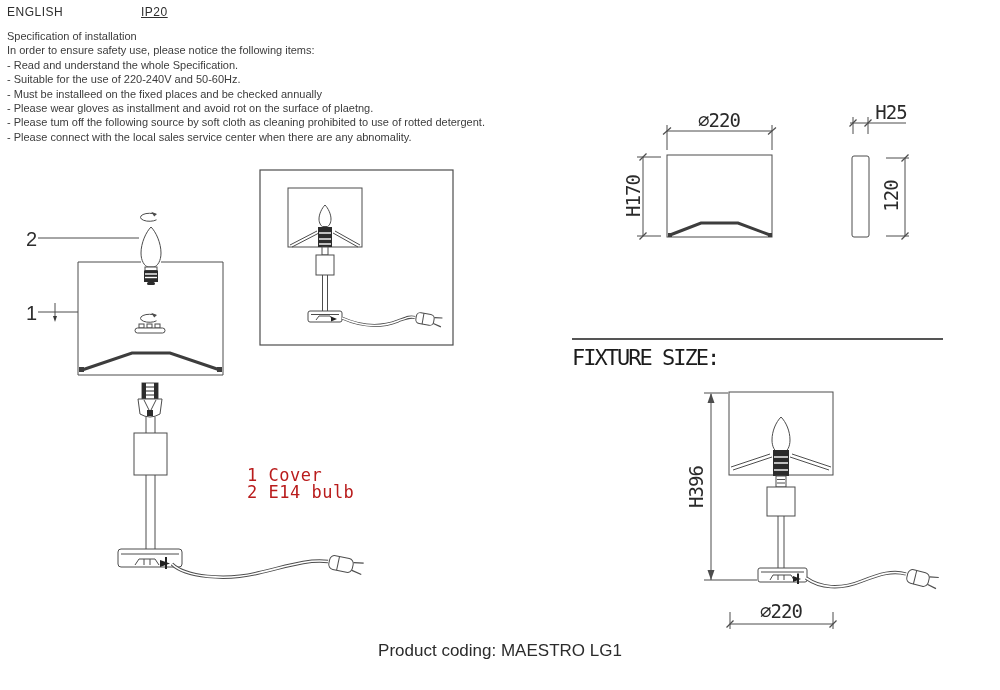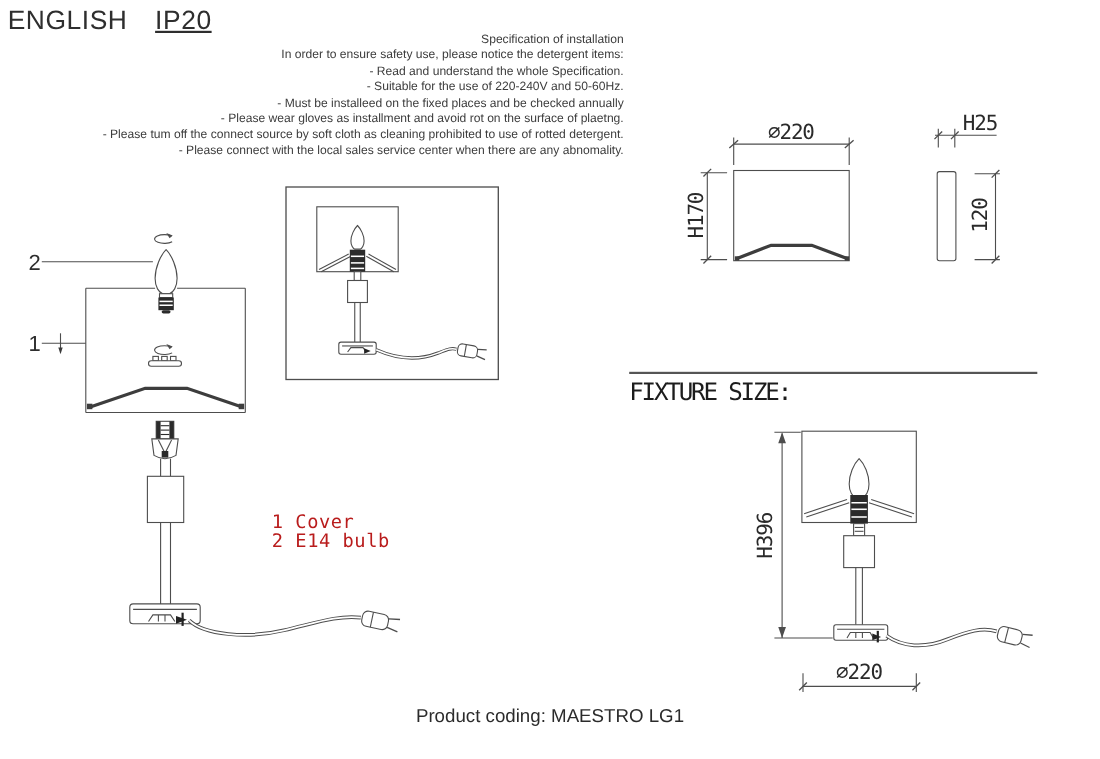--- a/index.html
+++ b/index.html
@@ -1,22 +1,22 @@
 <!DOCTYPE html>
 <html><head>
 <meta charset="utf-8">
 <style>
   html,body{margin:0;padding:0;background:#e8e8e8;}
   .page{
     position:relative;width:1000px;height:690px;background:#ffffff;
     font-family:"Liberation Sans",sans-serif;color:#3a3a3a;overflow:hidden;
   }
   .abs{position:absolute;}
-  .h1{font-size:24px;color:#2e2e2e;letter-spacing:0.5px;}
-  .spec{font-size:11px;line-height:14.4px;color:#3c3c3c;text-align:right;}
+  .h1{font-size:12px;color:#2e2e2e;letter-spacing:0.5px;}
+  .spec{font-size:11px;line-height:14.4px;color:#3c3c3c;}
   .cad{font-family:"DejaVu Sans Mono",monospace;color:#1c1c1c;}
   .cad-title{font-size:22px;letter-spacing:-2px;white-space:nowrap;}
   .cad-dim{font-size:19px;letter-spacing:-1px;width:80px;text-align:center;line-height:22px;color:#2a2a2a;}
   .rot{transform:rotate(-90deg);transform-origin:center center;}
   .callout{font-size:20px;color:#2e2e2e;}
   .legend{font-size:17px;letter-spacing:0.5px;color:#b91c1c;white-space:nowrap;margin-top:44px;}
   .rule{background:#555;height:1.5px;}
   .footer{font-size:17px;color:#2b2b2b;text-align:center;width:100%;}
   svg{display:block;}
   svg *{shape-rendering:geometricPrecision;}
@@ -30,26 +30,26 @@
 </head>
 <body>
 
 <div class="page">
 
   <div class="abs h1" style="left:7px;top:5px;">ENGLISH</div>
   <div class="abs h1" style="left:141px;top:5px;text-decoration:underline;">IP20</div>
 
   <div class="abs spec" style="left:7px;top:29px;width:560px;">
     <div>Specification of installation</div>
-    <div>In order to ensure safety use, please notice the detergent items:</div>
+    <div>In order to ensure safety use, please notice the following items:</div>
     <div>- Read and understand the whole Specification.</div>
     <div>- Suitable for the use of 220-240V and 50-60Hz.</div>
     <div>- Must be installeed on the fixed places and be checked annually</div>
     <div>- Please wear gloves as installment and avoid rot on the surface of plaetng.</div>
-    <div>- Please tum off the connect source by soft cloth as cleaning prohibited to use of rotted detergent.</div>
+    <div>- Please tum off the following source by soft cloth as cleaning prohibited to use of rotted detergent.</div>
     <div>- Please connect with the local sales service center when there are any abnomality.</div>
   </div>
 
   <svg class="abs" style="left:0;top:160px;" width="480" height="440" viewBox="0 160 480 440">
     <defs>
       <g id="rotarrow">
         <path class="ln" d="M8,-2.5 A9,4 0 1 0 8.5,2.8"></path>
         <polygon points="9,-3 3.2,-5.2 6.2,-0.4" fill="#4d4d4d"></polygon>
       </g>
     </defs>

